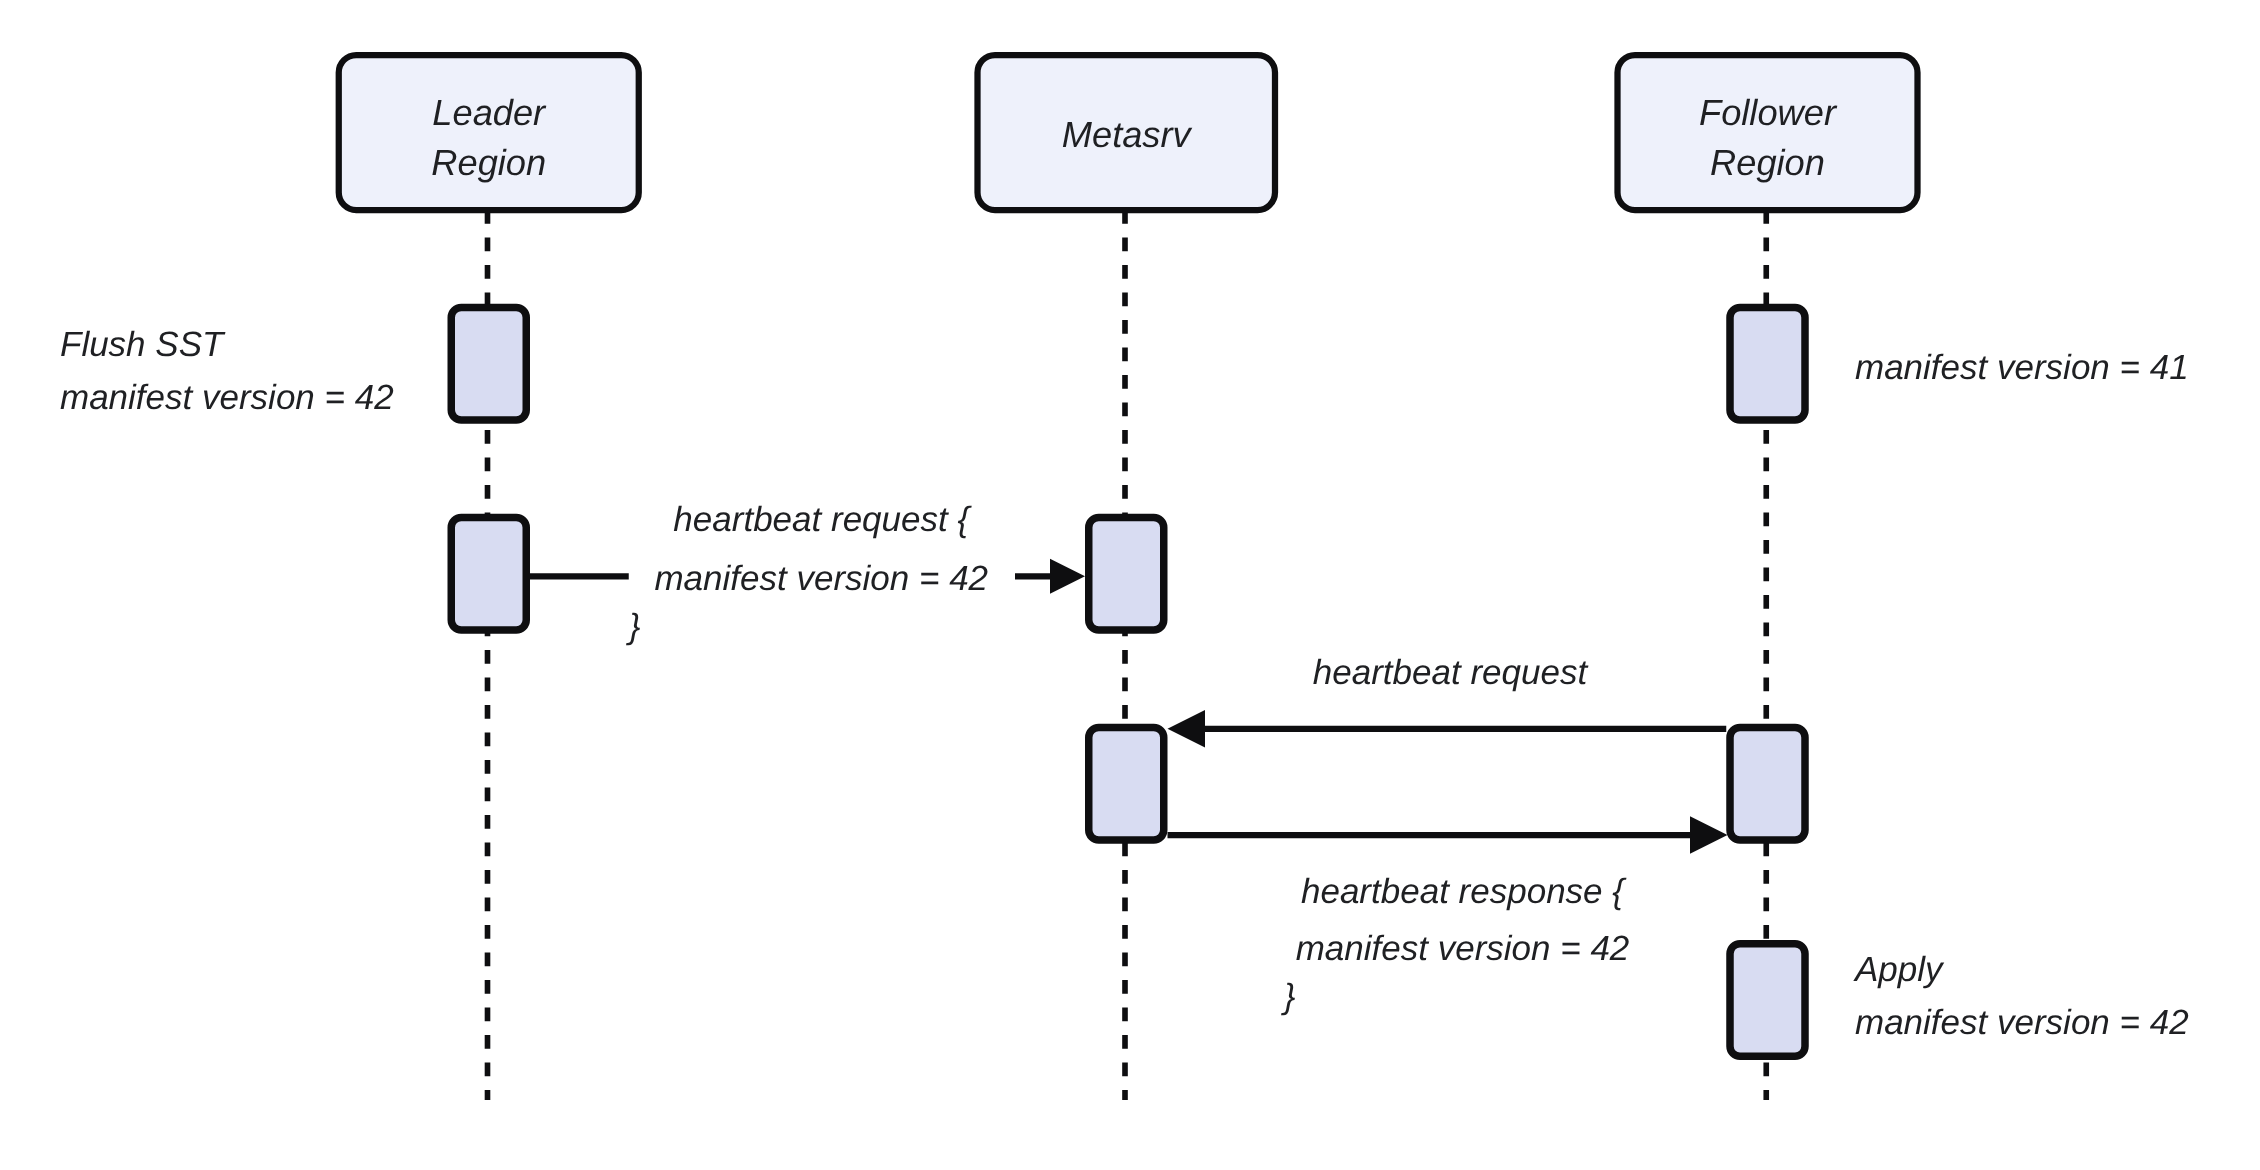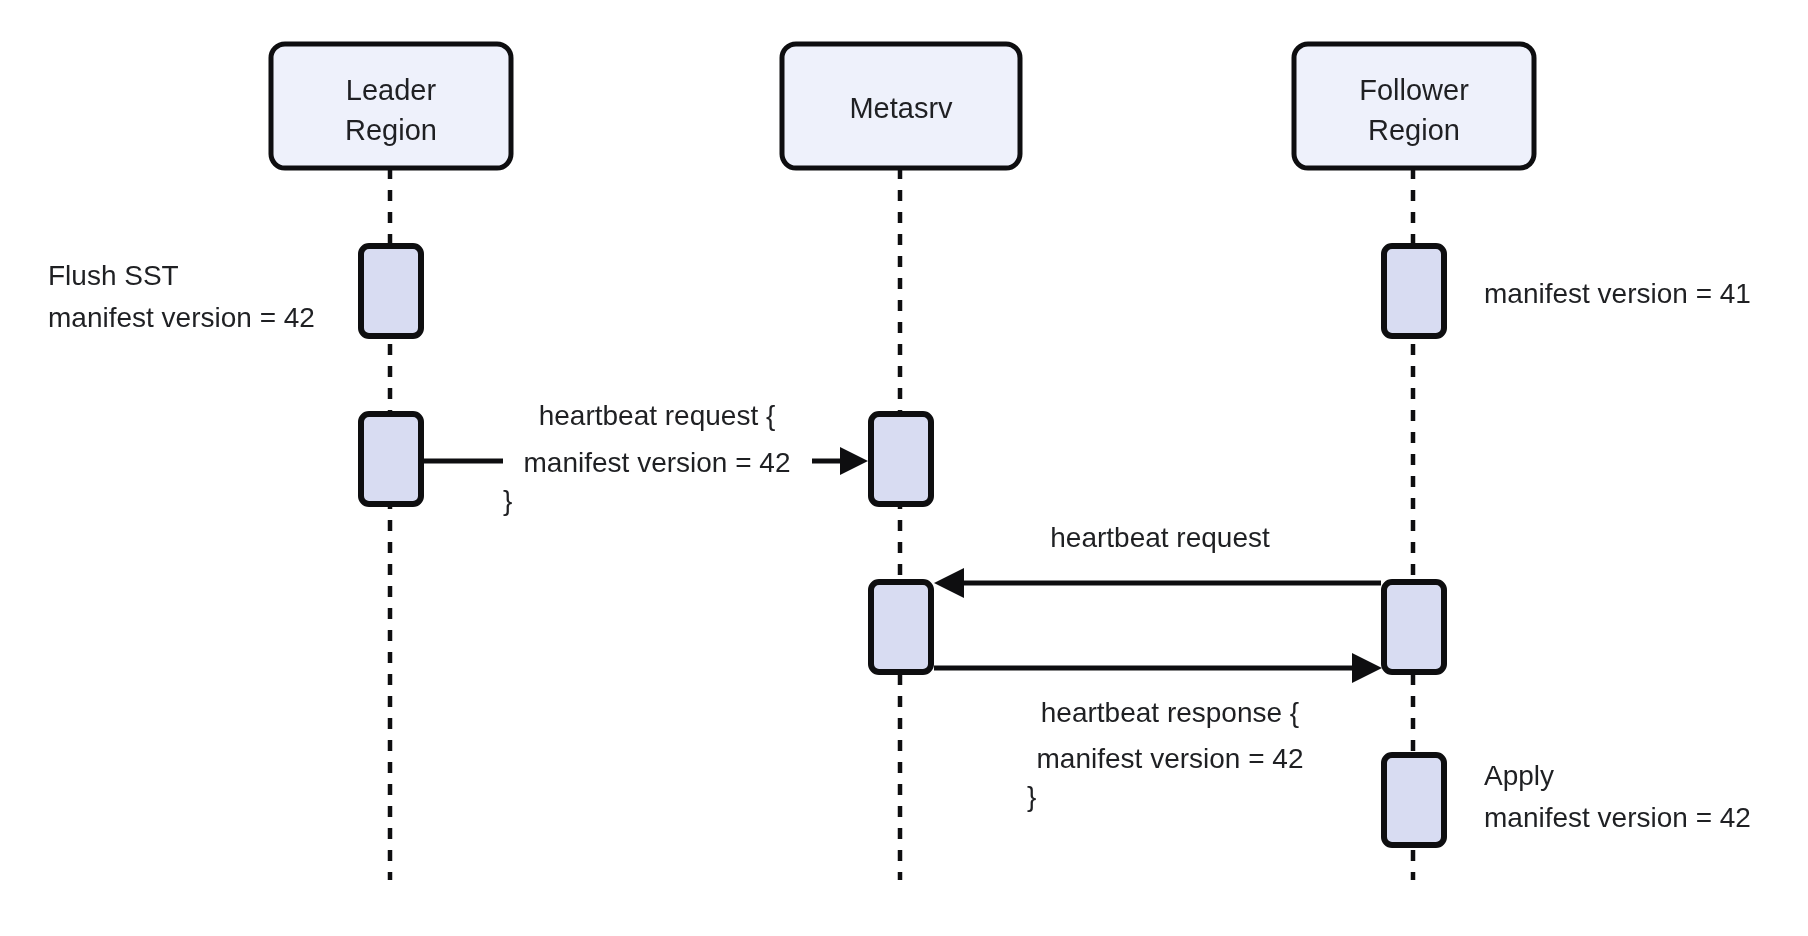--- a/index.html
+++ b/index.html
@@ -11,20 +11,21 @@
     width: 1808px;
     height: 936px;
     font-family: "Liberation Sans", "DejaVu Sans", sans-serif;
     color: #1f2023;
     overflow: hidden;
   }
   #diagram {
     position: relative;
     width: 1808px;
     height: 936px;
+    font-style: italic;
   }
   #diagram svg {
     position: absolute;
     top: 0;
     left: 0;
   }
   .node-label {
     font-size: 29px;
     fill: #1f2023;
     text-anchor: middle;

